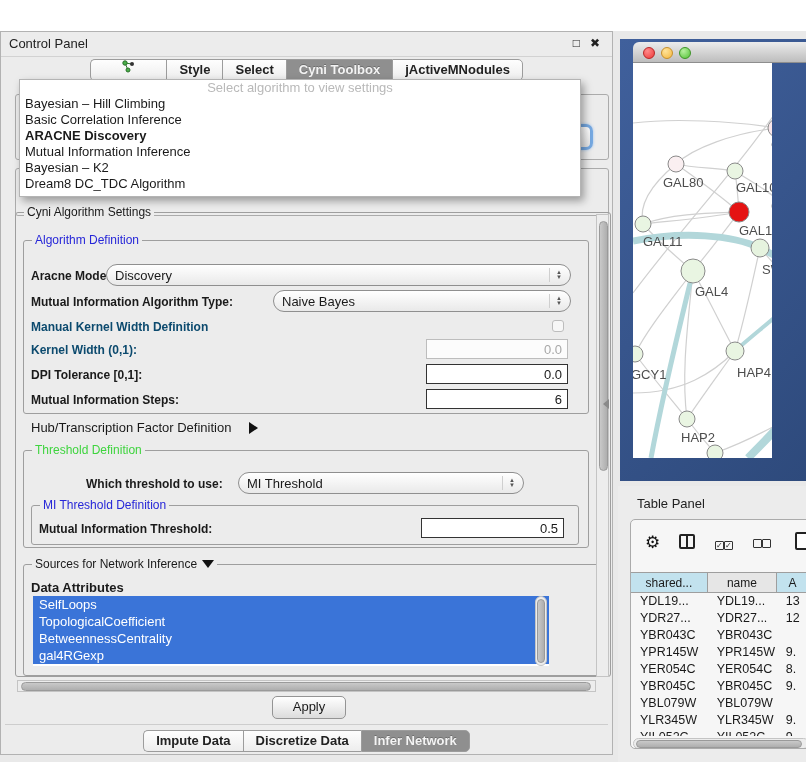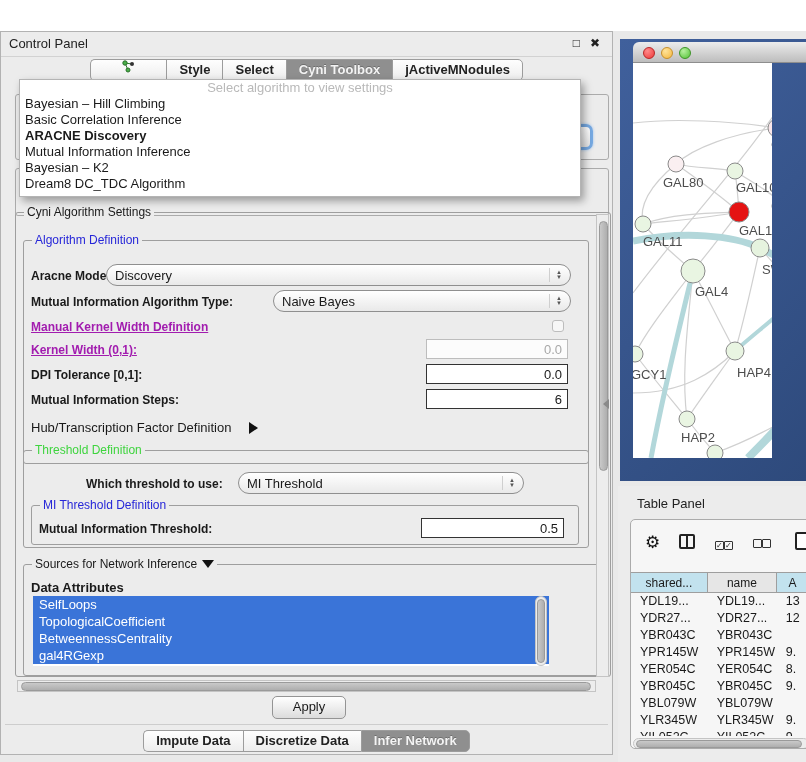--- a/index.html
+++ b/index.html
@@ -40,21 +40,21 @@
   .popup-row.bold{font-weight:bold;}
 
   
   .group{border:1px solid #9e9e9e;border-radius:3px;box-sizing:border-box;}
   .group-title{position:absolute;top:-8px;left:8px;background:#ececec;padding:0 3px;font-size:12px;line-height:14px;}
   .t-blue{color:#2626d8;}
   .t-green{color:#3ed43e;}
 
   
   .lbl{font-size:12px;font-weight:bold;color:#1a1a1a;white-space:nowrap;}
-  .lbl.disabled{color:#a21caf;text-decoration:underline;}
+  .lbl.disabled{color:#0c4a6e;}
   .combo{height:22px;border:1px solid #8f8f8f;border-radius:11px;background:linear-gradient(#ffffff,#e9e9e9);
          box-sizing:border-box;display:flex;align-items:center;padding:0 8px;font-size:13px;cursor:pointer;}
   .combo .arrows{margin-left:auto;display:flex;flex-direction:column;align-items:center;line-height:5px;
                  font-size:6px;color:#555;padding-left:6px;border-left:1px solid #cfcfcf;height:14px;justify-content:center;}
   .field{height:20px;line-height:20px;background:#ffffff;border:1px solid #333;box-sizing:border-box;
          text-align:right;padding:0 5px;font-size:13px;}
   .field.disabled{border:1px solid #bdbdbd;color:#a8a8a8;background:#fcfcfc;}
   .checkbox{width:12px;height:12px;border:1px solid #bdbdbd;border-radius:3px;background:#f7f7f7;box-sizing:border-box;cursor:pointer;}
   .tri-right{width:0;height:0;border-top:6px solid transparent;border-bottom:6px solid transparent;border-left:9px solid #111;display:inline-block;}
   .tri-down{width:0;height:0;border-left:6px solid transparent;border-right:6px solid transparent;border-top:8px solid #111;display:inline-block;}
@@ -168,21 +168,21 @@
         <div class="popup-row bold">ARACNE Discovery</div>
         <div class="popup-row">Mutual Information Inference</div>
         <div class="popup-row">Bayesian – K2</div>
         <div class="popup-row">Dream8 DC_TDC Algorithm</div>
       </div>
 
     <div class="abs group" style="left:14px;top:180px;width:596px;height:465px;">
       <span class="group-title">Cyni Algorithm Settings</span>
     </div>
 
-    <div class="abs group" style="left:22px;top:208px;width:566px;height:224px;">
+    <div class="abs group" style="left:22px;top:208px;width:566px;height:174px;">
       <span class="group-title t-blue">Algorithm Definition</span>
     </div>
 
     <span class="abs lbl" style="left:30px;top:237px;">Aracne Mode:</span>
     <div class="abs combo" style="left:105px;top:232px;width:465px;">
       <span>Discovery</span>
       <span class="arrows">▲<br>▼</span>
     </div>
 
     <span class="abs lbl" style="left:30px;top:263px;">Mutual Information Algorithm Type:</span>

